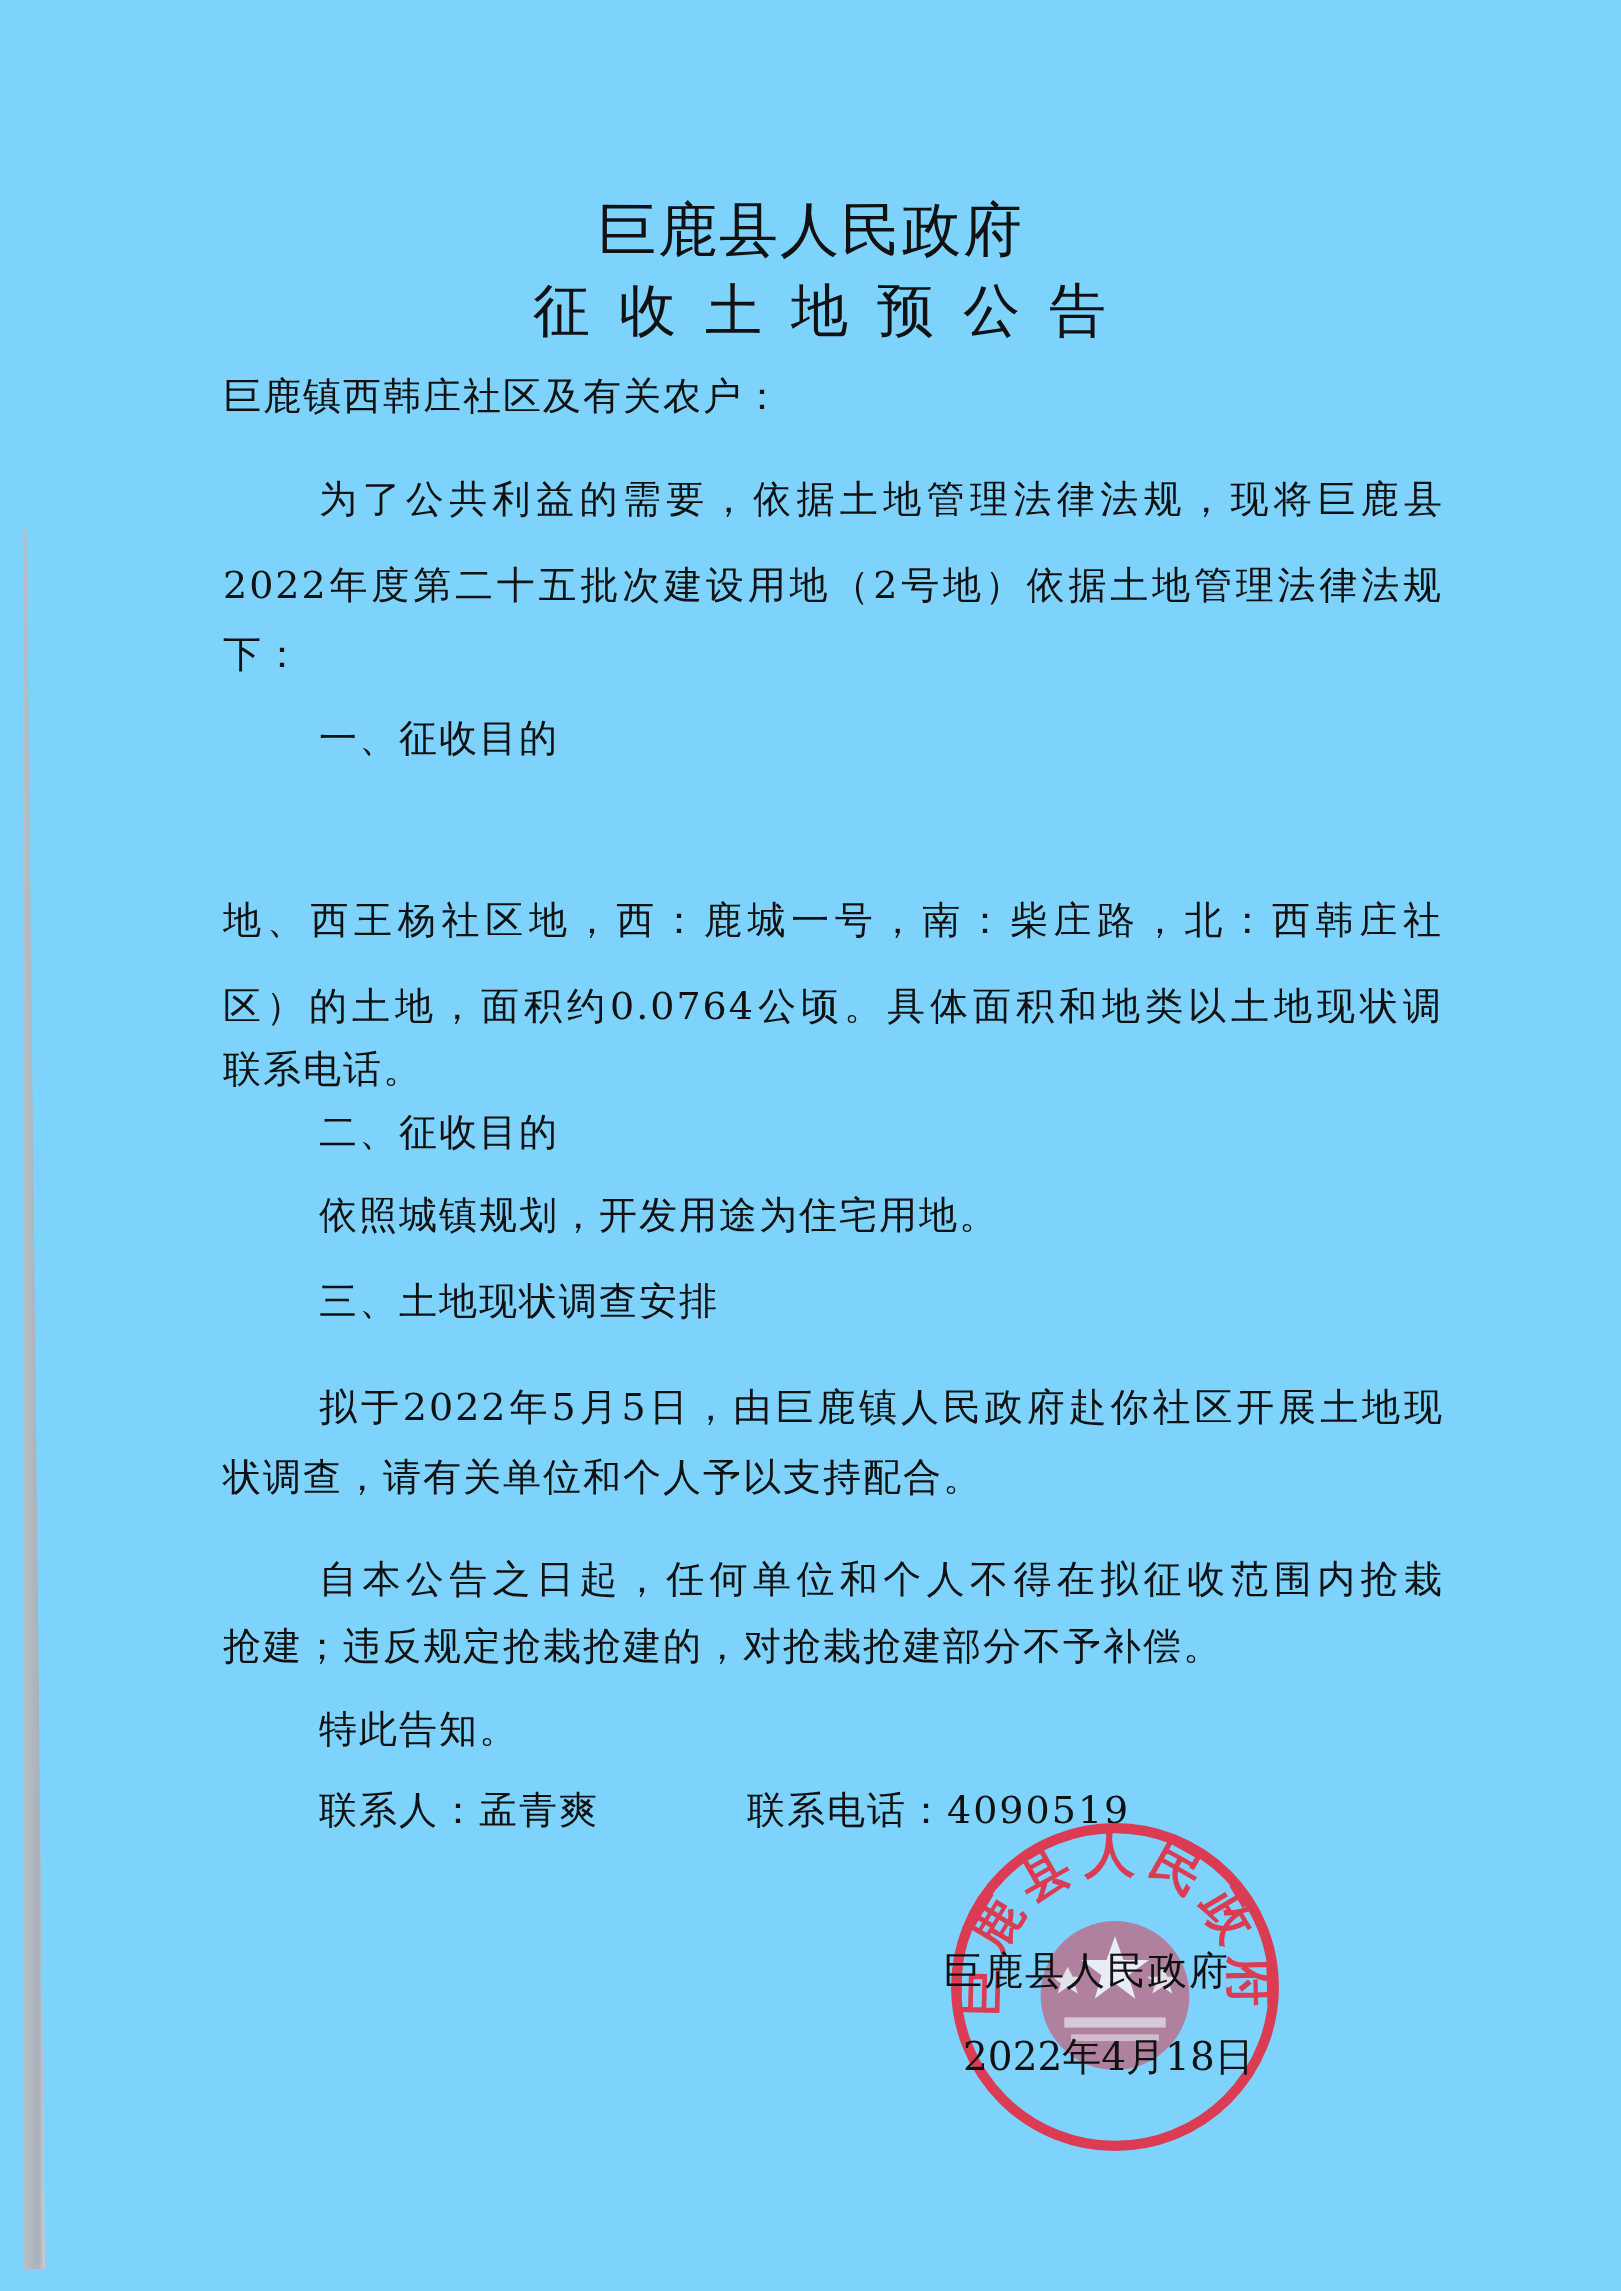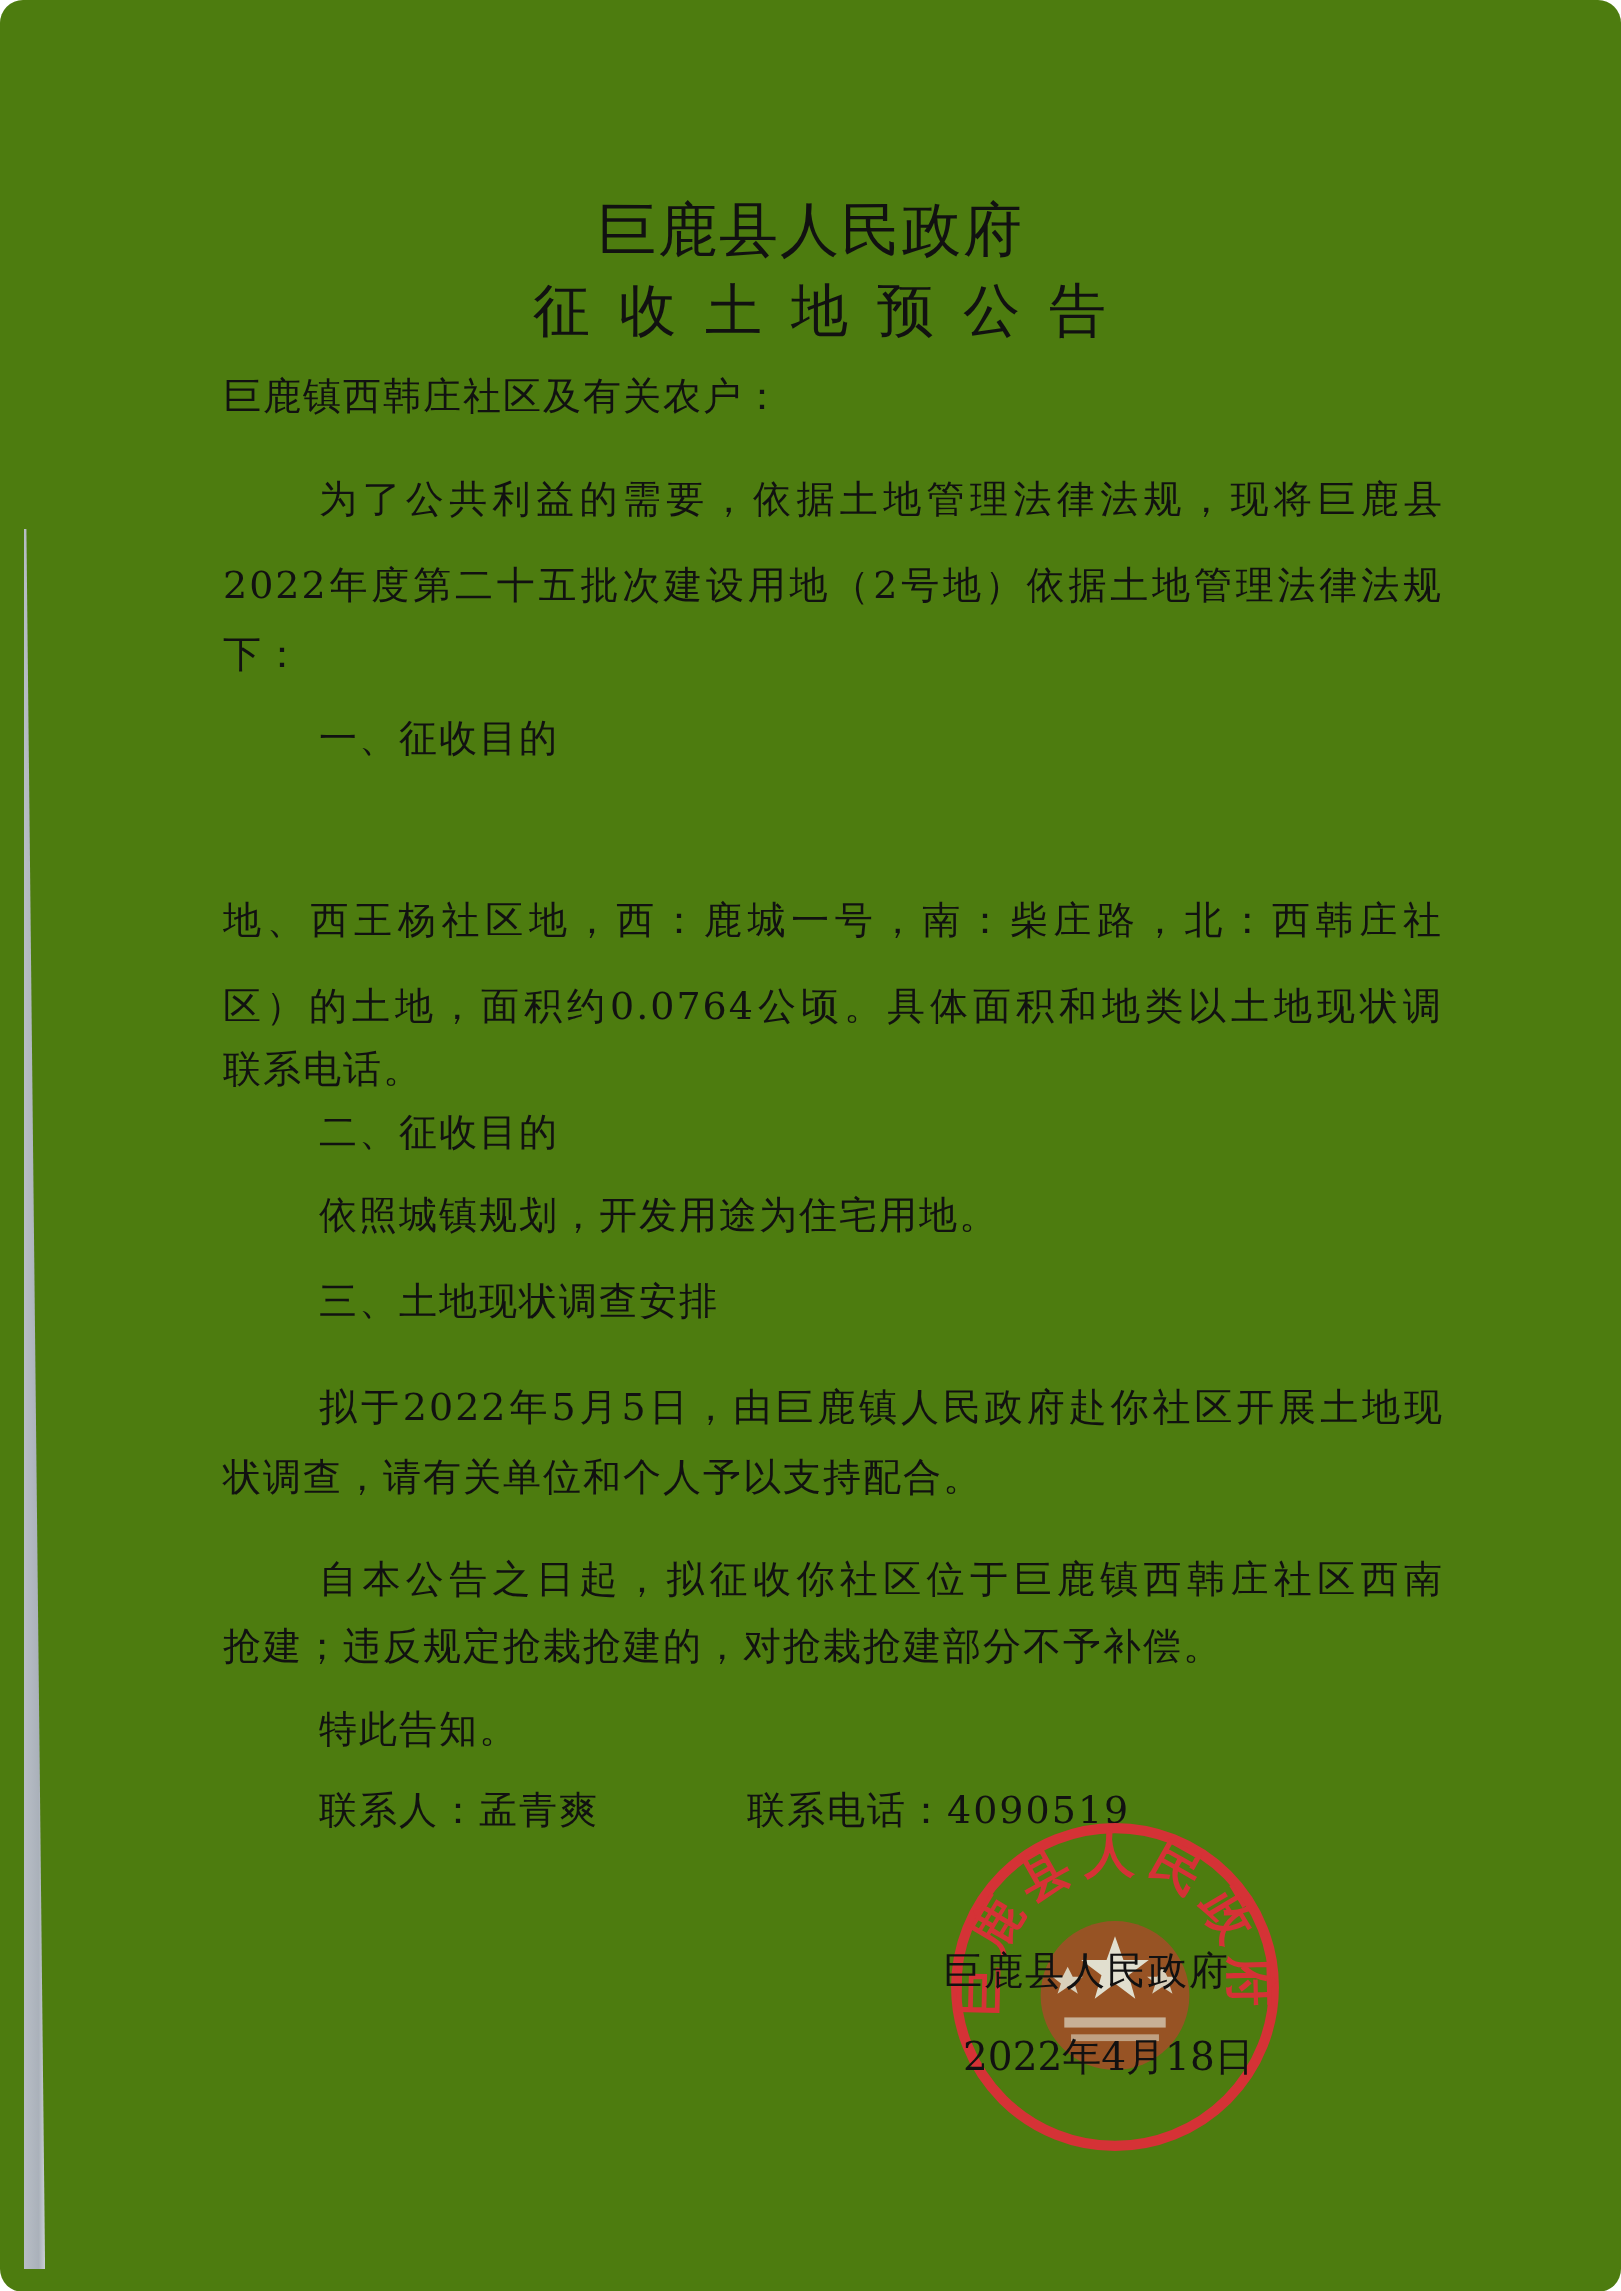--- a/index.html
+++ b/index.html
@@ -1,18 +1,18 @@
 <!DOCTYPE html>
 <html><head>
 <meta charset="utf-8">
 <style>
   html, body { margin: 0; padding: 0; background: #ffffff; }
   body { width: 1621px; height: 2292px; position: relative; overflow: hidden;
          font-family: "DejaVu Serif", "Liberation Serif", serif; color: #111; }
-  .page { position: absolute; inset: 0; background: #4d7c0f; border-radius: 23px; }
+  .page { position: absolute; inset: 0; background: #7dd3fc; }
   .scan-edge { position: absolute; left: 23.5px; top: 529px; width: 21.6px; height: 1740px;
                background: linear-gradient(to right, #b8bec6 0%, #aab1ba 70%, #c9ced4 100%);
                clip-path: polygon(0 0, 2.9px 0, 100% 100%, 0 100%); }
   .title1 { position: absolute; left: 0; width: 1621px; top: 194px; text-align: center;
             font-size: 59px; line-height: 71px; letter-spacing: 2px; }
   .title2 { position: absolute; left: 0; width: 1621px; top: 276px; text-align: center;
             font-size: 57px; line-height: 69px; letter-spacing: 29px; padding-left: 47px; box-sizing: border-box; }
   .line { position: absolute; left: 223px; width: 1225px; font-size: 38px; line-height: 49px;
           white-space: nowrap; letter-spacing: 2px; }
   .indent { left: 319px; }
@@ -41,21 +41,21 @@
   <div class="line justify" style="top:966px">区）的土地，面积约0.0764公顷。具体面积和地类以土地现状调</div>
   <div class="line" style="top:1045px">联系电话。</div>
 
   <div class="line indent" style="top:1108px">二、征收目的</div>
   <div class="line indent" style="top:1191px">依照城镇规划，开发用途为住宅用地。</div>
 
   <div class="line indent" style="top:1277px">三、土地现状调查安排</div>
   <div class="line indent justify" style="top:1367px">拟于2022年5月5日，由巨鹿镇人民政府赴你社区开展土地现</div>
   <div class="line" style="top:1453px">状调查，请有关单位和个人予以支持配合。</div>
 
-  <div class="line indent justify" style="top:1539px">自本公告之日起，拟征收你社区位于巨鹿镇西韩庄社区西南</div>
+  <div class="line indent justify" style="top:1539px">自本公告之日起，任何单位和个人不得在拟征收范围内抢栽</div>
   <div class="line" style="top:1622px">抢建；违反规定抢栽抢建的，对抢栽抢建部分不予补偿。</div>
 
   <div class="line indent" style="top:1705px">特此告知。</div>
 
   <div class="line indent" style="top:1786px; width:auto">联系人：孟青爽</div>
   <div class="line" style="top:1786px; left:747px; width:auto">联系电话：4090519</div>
 
   <svg class="seal" viewBox="0 0 200 200">
     <defs>
       <path id="sealArc" d="M 32 118 A 70 70 0 1 1 168 118"></path>

